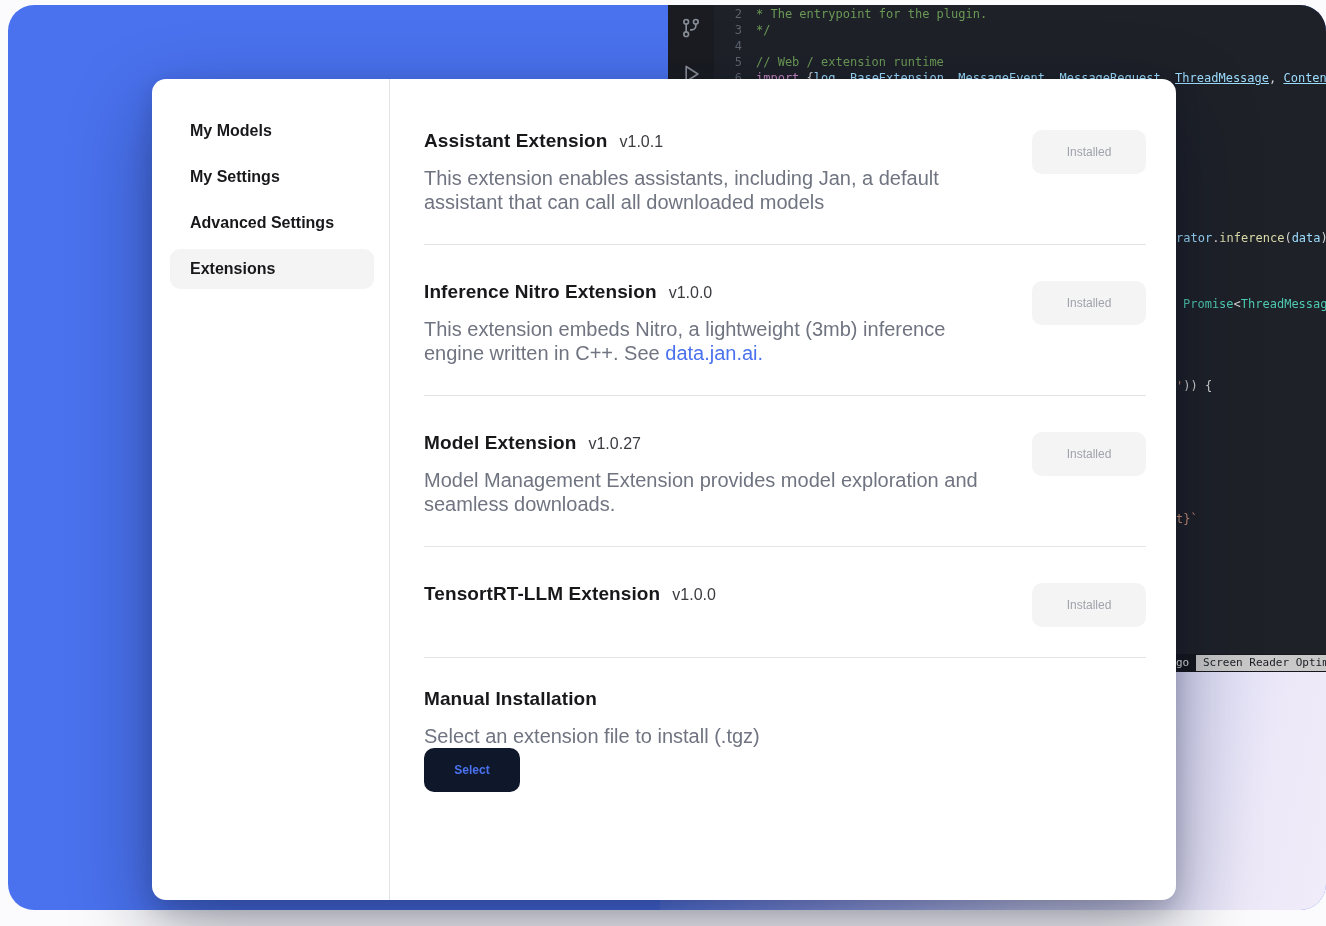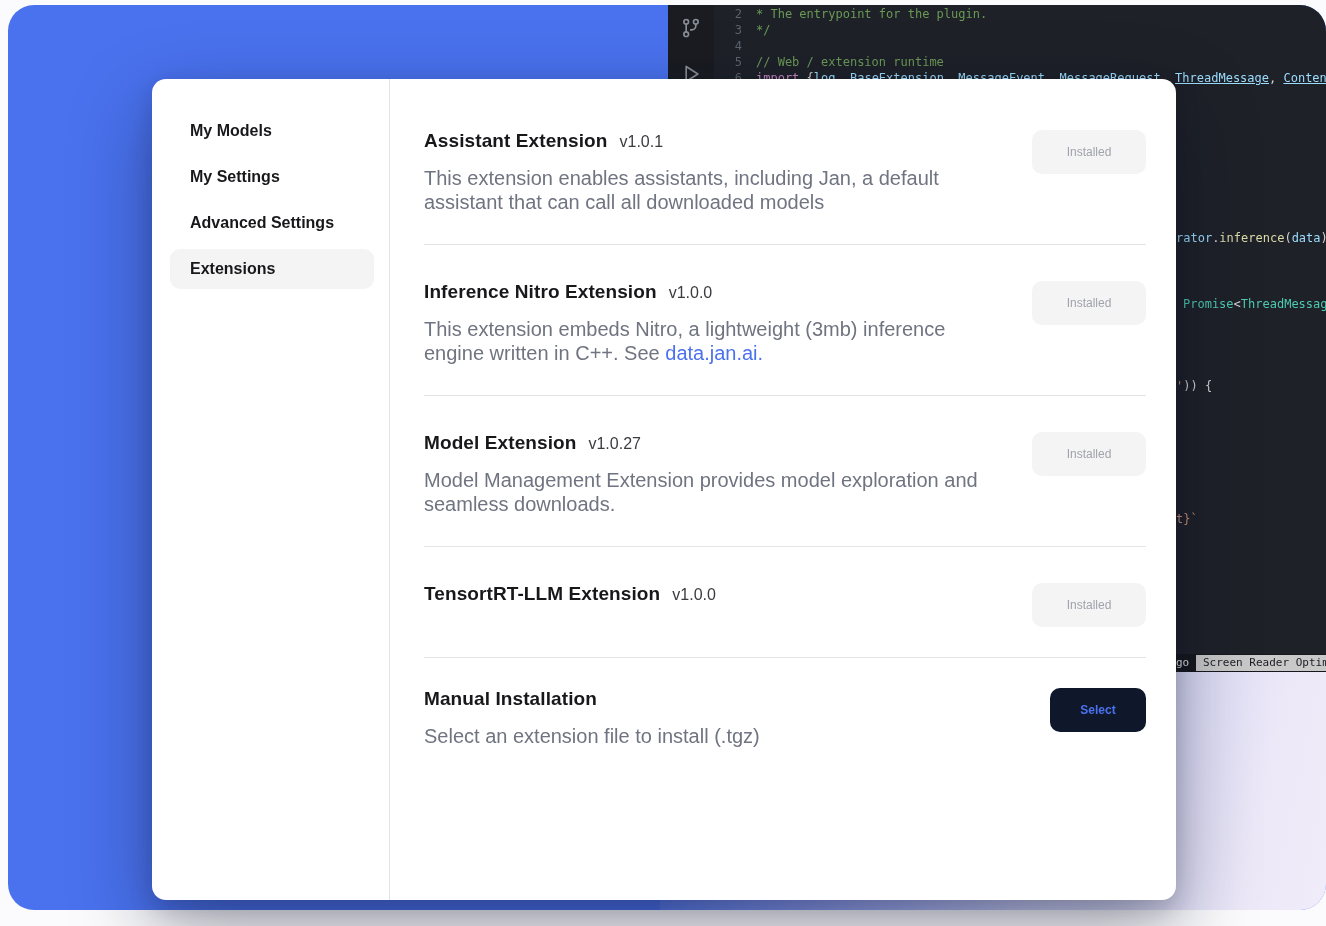--- a/index.html
+++ b/index.html
@@ -73,21 +73,21 @@
     font-size:16px;font-weight:700;color:#18181b;cursor:pointer;
   }
   .side-item.active{background:#f4f4f5;}
 
   .content{flex:1;padding:0 30px 0 34px;overflow:hidden;}
   .row{
     display:flex;align-items:flex-start;justify-content:space-between;
     padding:36px 0 30px;border-bottom:1px solid #e4e4e7;
   }
   .row:first-child{padding-top:51px;}
-  .row:last-child{border-bottom:none;padding-top:30px;}
+  .row:last-child{border-bottom:none;padding-top:30px;flex-direction:column;}
   .row-main{flex:1;max-width:590px;padding-right:30px;}
   .row-title-line{display:flex;align-items:baseline;gap:12px;}
   .ext-title{margin:0;font-size:19px;font-weight:700;color:#18181b;letter-spacing:.1px;}
   .ext-version{font-size:16px;color:#3b3b40;}
   .desc{margin:14px 0 0;font-size:20px;line-height:24px;color:#6f7480;}
   .link{color:#4b72ee;text-decoration:none;cursor:pointer;}
 
   .btn{
     flex:none;border:none;border-radius:10px;height:44px;
     font-family:"Liberation Sans",sans-serif;font-size:12px;cursor:pointer;

